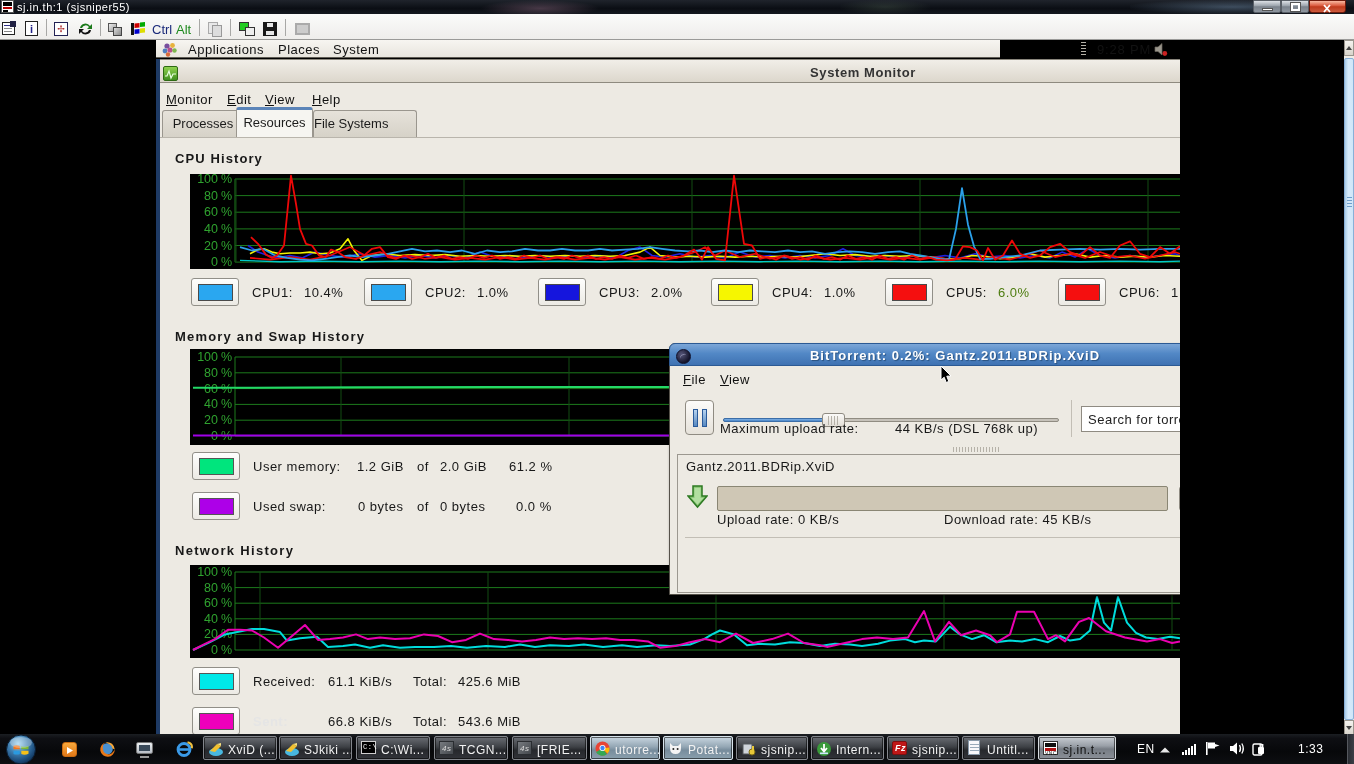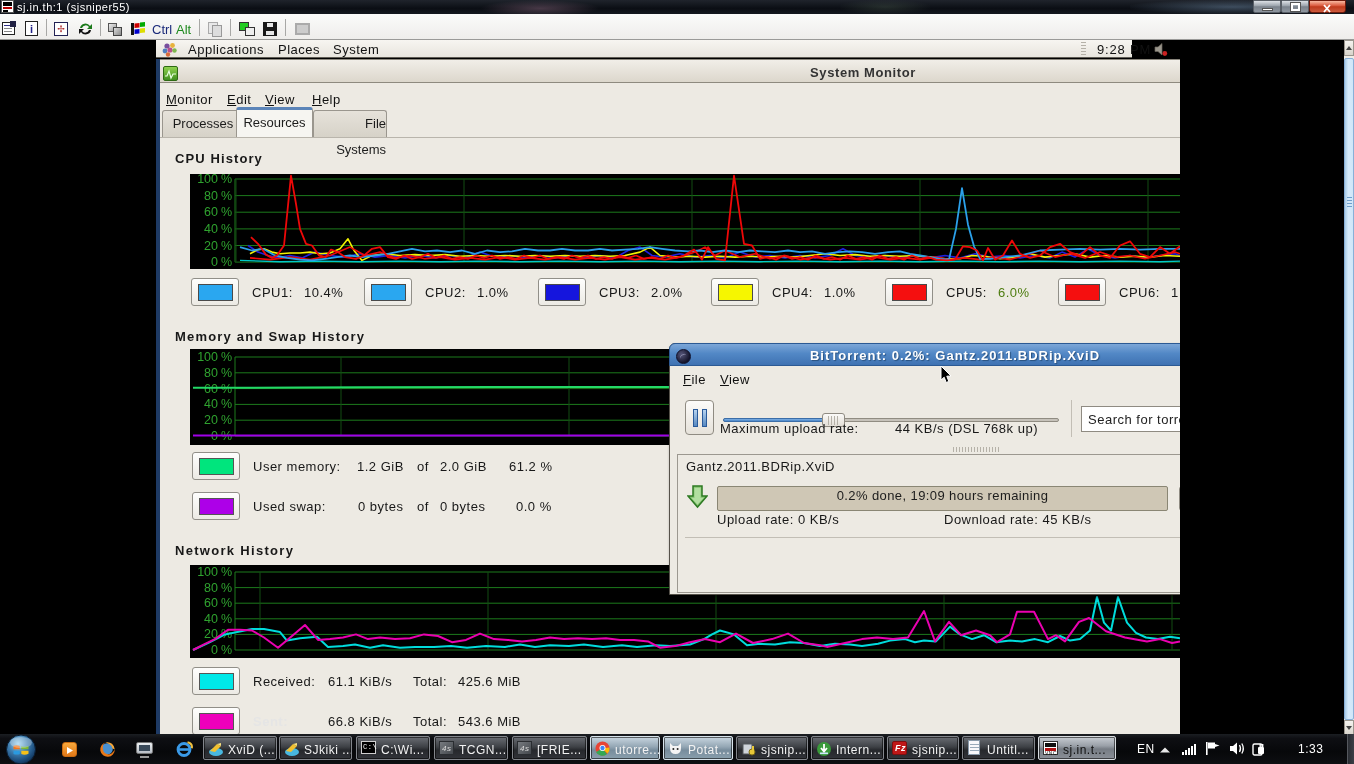--- a/index.html
+++ b/index.html
@@ -59,21 +59,21 @@
 <div class="abs" style="left:245px;top:13px;width:10px;height:9px;background:#eee;border:1px solid #333;"></div>
 <div class="abs" style="left:263px;top:8px;width:14px;height:14px;background:#181818;">
       <div class="abs" style="left:4px;top:1px;width:6px;height:4px;background:#e8e8e8;"></div>
       <div class="abs" style="left:3px;top:9px;width:8px;height:4px;background:#e8e8e8;"></div>
     </div>
 <div class="abs" style="left:285px;top:5px;width:1px;height:17px;background:#a8a8a6;"></div>
 <div class="abs" style="left:295px;top:9px;width:15px;height:12px;background:#ccc;border:2px solid #aaa;"></div>
 </div>
 <div class="abs" style="left:0;top:40px;width:1354px;height:696px;background:#000;overflow:hidden;">
 <div class="abs" id="desktop" style="left:156px;top:0;width:1024px;height:696px;background:#000;overflow:hidden;">
-<div class="abs" style="left:0;top:0;width:976px;height:18px;background:linear-gradient(180deg,#f7f5f1,#e8e5de);border-bottom:1px solid #5f5c54;">
+<div class="abs" style="left:0;top:0;width:844px;height:18px;background:linear-gradient(180deg,#f7f5f1,#e8e5de);border-bottom:1px solid #5f5c54;">
 <svg class="abs" style="left:6px;top:2px;" width="15" height="15" viewBox="0 0 15 15">
           <circle cx="5" cy="4" r="2.6" fill="#7a4f9e"></circle>
           <circle cx="10.5" cy="3.5" r="2.4" fill="#e8b23c"></circle>
           <circle cx="3" cy="9" r="2.4" fill="#4f7fbf"></circle>
           <circle cx="8" cy="8" r="2.6" fill="#b84f8e"></circle>
           <circle cx="12.5" cy="8.5" r="2.2" fill="#7fb84f"></circle>
           <circle cx="6" cy="12.5" r="2.2" fill="#d86a3a"></circle>
         </svg>
 <div class="txt" style="left:32px;top:2px;font-size:13px;color:#121212;">Applications</div>
 <div class="txt" style="left:122px;top:2px;font-size:13px;color:#121212;">Places</div>
@@ -90,21 +90,21 @@
 <div class="abs" style="left:4px;top:19px;width:1020px;height:24px;background:linear-gradient(180deg,#f1eee8,#dcd7cc);border-top:1px solid #8a867c;border-bottom:1px solid #8e8a7f;"></div>
 <div class="abs" style="left:7px;top:26px;width:15px;height:15px;background:linear-gradient(180deg,#8fd24f,#3f8f1f);border:1px solid #2e6a14;border-radius:2px;"><svg width="13" height="13" viewBox="0 0 13 13">
           <polyline points="1,8 3,8 5,3 7,10 9,6 12,6" fill="none" stroke="#e8ffe0" stroke-width="1.2"></polyline>
         </svg></div>
 <div class="txt" style="left:647px;top:25px;width:120px;text-align:center;font-size:13px;font-weight:bold;color:#333;letter-spacing:.6px;">System Monitor</div>
 <div class="txt" style="left:10px;top:52px;font-size:13px;color:#111;"><u>M</u>onitor</div>
 <div class="txt" style="left:71px;top:52px;font-size:13px;color:#111;"><u>E</u>dit</div>
 <div class="txt" style="left:109px;top:52px;font-size:13px;color:#111;"><u>V</u>iew</div>
 <div class="txt" style="left:156px;top:52px;font-size:13px;color:#111;"><u>H</u>elp</div>
 <div class="abs" style="left:6px;top:70px;width:82px;height:27px;background:linear-gradient(180deg,#e6e2da,#d6d2c8);border:1px solid #9a968e;border-bottom:none;border-radius:3px 3px 0 0;font-size:13px;color:#1c1c1c;text-align:center;line-height:26px;">Processes</div>
-<div class="abs" style="left:157px;top:70px;width:74px;height:27px;background:linear-gradient(180deg,#e6e2da,#d6d2c8);border:1px solid #9a968e;border-bottom:none;border-radius:3px 3px 0 0;font-size:13px;color:#1c1c1c;text-align:right;line-height:26px;">File Systems</div>
+<div class="abs" style="left:157px;top:70px;width:104px;height:27px;background:linear-gradient(180deg,#e6e2da,#d6d2c8);border:1px solid #9a968e;border-bottom:none;border-radius:3px 3px 0 0;font-size:13px;color:#1c1c1c;text-align:left;line-height:26px;">File Systems</div>
 <div class="abs" style="left:80px;top:67px;width:77px;height:31px;background:#f6f5f1;border:1px solid #9a968e;border-bottom:none;border-top:3px solid #5b84b8;border-radius:3px 3px 0 0;font-size:13px;color:#1c1c1c;text-align:center;line-height:25px;">Resources</div>
 <div class="abs" style="left:4px;top:97px;width:1020px;height:1px;background:#b9b5ac;"></div>
 <div class="txt" style="left:19px;top:111px;font-size:13px;font-weight:bold;color:#181818;letter-spacing:1.1px;">CPU History</div>
 <div class="txt" style="left:19px;top:289px;font-size:13px;font-weight:bold;color:#181818;letter-spacing:1.2px;">Memory and Swap History</div>
 <div class="txt" style="left:19px;top:503px;font-size:13px;font-weight:bold;color:#181818;letter-spacing:1.3px;">Network History</div>
 <div class="abs" style="left:34px;top:134px;width:990px;height:95px;background:#000;">
 <svg width="990" height="95" viewBox="0 0 990 95">
 <line x1="45" y1="5.0" x2="990" y2="5.0" stroke="#1c7a1c" stroke-width="1"></line>
           <line x1="45" y1="21.6" x2="990" y2="21.6" stroke="#1c7a1c" stroke-width="1"></line>
           <line x1="45" y1="38.2" x2="990" y2="38.2" stroke="#1c7a1c" stroke-width="1"></line>
@@ -276,21 +276,20 @@
 <div class="abs" style="left:411px;top:62px;width:160px;height:26px;background:#fff;border:1px solid #8f8b82;"></div>
 <div class="txt" style="left:418px;top:68px;font-size:13px;color:#222;">Search for torrents</div>
 <div class="abs" style="left:283px;top:103px;width:46px;height:5px;background:repeating-linear-gradient(90deg,#b5b1a8 0,#b5b1a8 1px,transparent 1px,transparent 3px);"></div>
 <div class="abs" style="left:7px;top:110px;width:557px;height:139px;background:#edeae3;border:1px solid #9c9890;"></div>
 <div class="txt" style="left:16px;top:115px;font-size:13px;color:#181818;">Gantz.2011.BDRip.XviD</div>
 <svg class="abs" style="left:17px;top:141px;" width="21" height="24" viewBox="0 0 21 24">
           <path d="M6 1 L15 1 L15 11 L20 11 L10.5 22 L1 11 L6 11 Z" fill="#8cc878" stroke="#2d7a22" stroke-width="1.5"></path>
           <path d="M7.5 3 L13.5 3 L13.5 13 L16.5 13 L10.5 19.5 L4.5 13 L7.5 13 Z" fill="#b2dfa0"></path>
         </svg>
 <div class="abs" style="left:47px;top:142px;width:451px;height:25px;background:#cfc7b5;border:1px solid #8a8674;border-radius:2px;"></div>
-<div class="txt" style="left:47px;top:144px;width:451px;text-align:center;font-size:13px;color:#1c1c1c;letter-spacing:.4px;">0.2% done, 19:09 hours remaining</div>
 <div class="abs" style="left:509px;top:142px;width:40px;height:25px;background:linear-gradient(180deg,#fcfbf9,#e6e2da);border:1px solid #8f8b82;border-radius:3px;"></div>
 <div class="txt" style="left:47px;top:168px;font-size:13px;color:#181818;">Upload rate: 0 KB/s</div>
 <div class="txt" style="left:274px;top:168px;font-size:13px;color:#181818;">Download rate: 45 KB/s</div>
 <div class="abs" style="left:15px;top:193px;width:548px;height:1px;background:#c2beb5;"></div>
 </div>
 <svg class="abs" style="left:784px;top:325px;" width="12" height="19" viewBox="0 0 12 19">
         <path d="M1 1 L1 15 L4.2 12.2 L6.2 17.5 L8.8 16.4 L6.8 11.2 L11 11 Z" fill="#000" stroke="#fff" stroke-width="1"></path>
       </svg>
 </div>
 </div>

